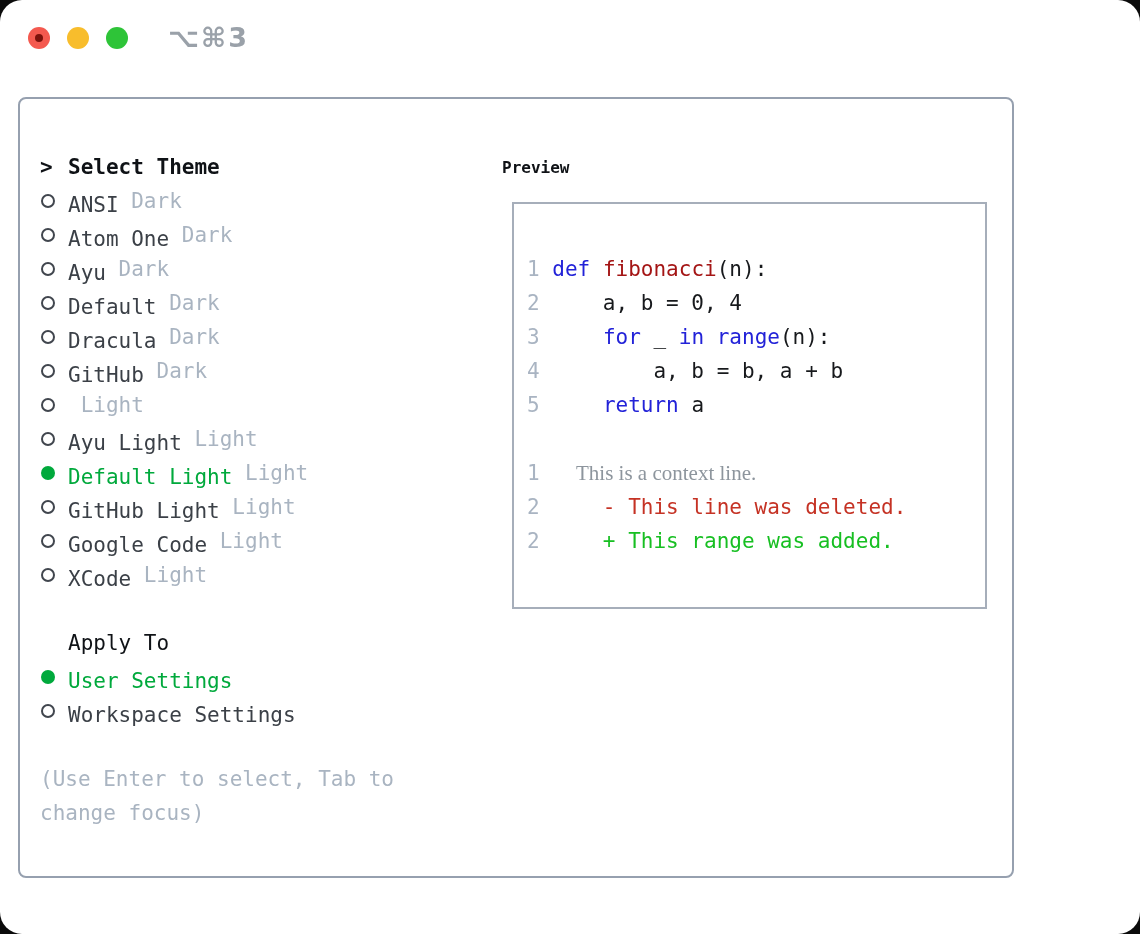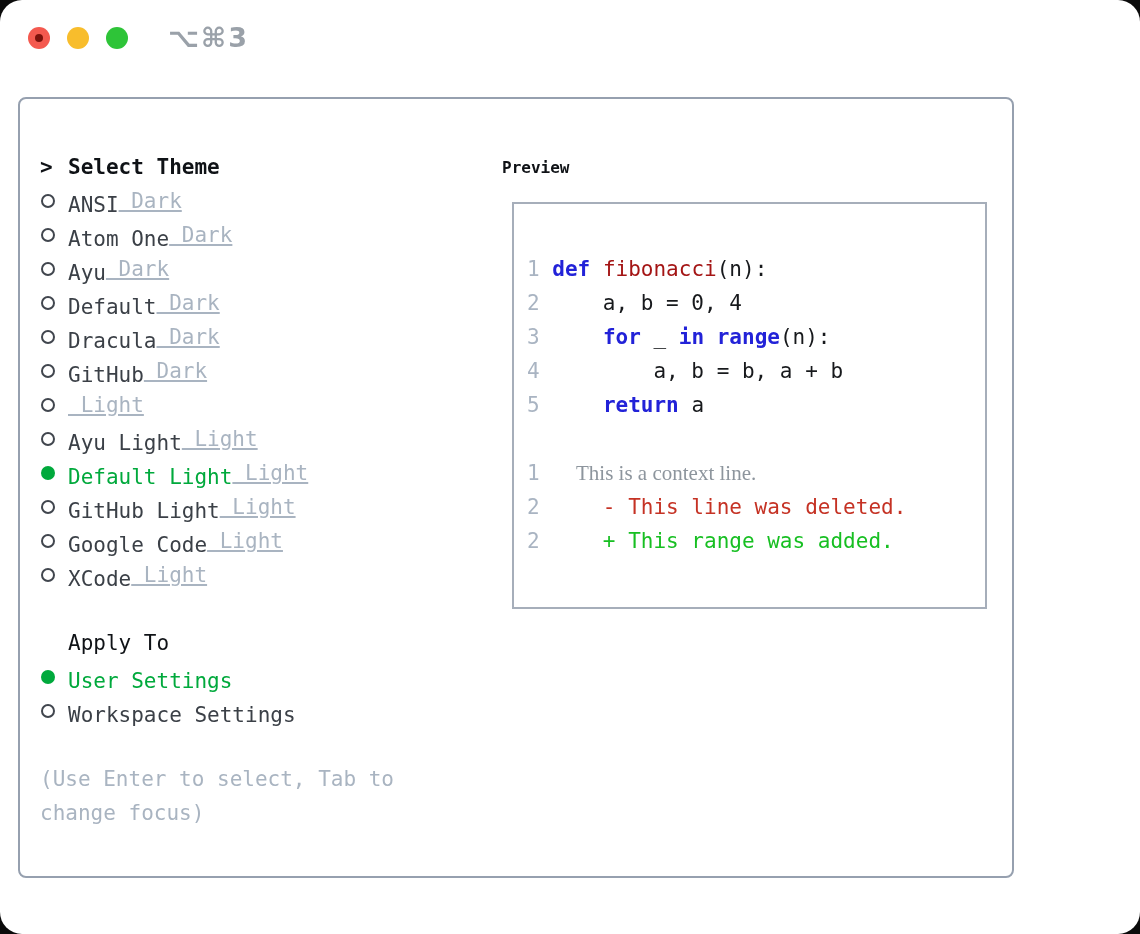--- a/index.html
+++ b/index.html
@@ -28,35 +28,35 @@
   }
   .leftcol{position:absolute;left:20px;top:51px;width:424px;font-size:21px;line-height:34px;}
   .row{display:flex;height:34px;white-space:pre;align-items:center;}
   .marker{width:28px;flex:0 0 28px;display:flex;align-items:center;}
   .circle{width:14px;height:14px;box-sizing:border-box;border:2px solid #41464e;border-radius:50%;margin-left:1px;}
   .circle.filled{border:none;background:var(--select-green,#00a93c);}
   .caret{font-weight:bold;color:var(--heading-black,#0f1216);}
   .hdr{font-weight:bold;color:var(--heading-black,#0f1216);}
   .hdr-plain{color:var(--heading-black,#0f1216);}
   .opt-name{color:var(--text-dark,#3b4047);margin-top:8px;}
-  .opt-tag{color:var(--muted-gray,#a9b4c1);text-decoration:underline;}
+  .opt-tag{color:var(--muted-gray,#a9b4c1);}
   .selected .opt-name{color:var(--select-green,#00a93c);}
   .spacer{height:34px;}
   .help{color:var(--muted-gray,#a9b4c1);font-size:21px;line-height:34px;width:410px;}
   
   .rightcol{position:absolute;left:482px;top:51px;}
   .preview-box{
     position:absolute;left:492px;top:103px;width:475px;height:407px;
     box-sizing:border-box;border:2px solid var(--preview-border,#a6aeba);
     background:#fff;padding:48px 0 0 13px;overflow:hidden;
   }
   .pline{white-space:pre;height:34px;line-height:34px;font-size:21px;}
   .seg-num{color:var(--linenum-gray,#a9b4c2);}
   .seg-plain{color:var(--code-plain,#17191c);}
-  .seg-kw{color:var(--keyword-blue,#2222d8);font-weight:bold;}
+  .seg-kw{color:var(--keyword-blue,#2222d8);}
   .seg-fn{color:var(--function-red,#a41515);text-align:center;}
   .seg-ctx{color:var(--context-gray,#8d959d);font-family:Liberation Serif, serif;}
   .seg-del{color:var(--diff-red,#c53224);margin-top:10px;}
   .seg-add{color:var(--diff-green,#17bf22);}
 </style>
 </head>
 <body>
 
 <div class="screen">
 

